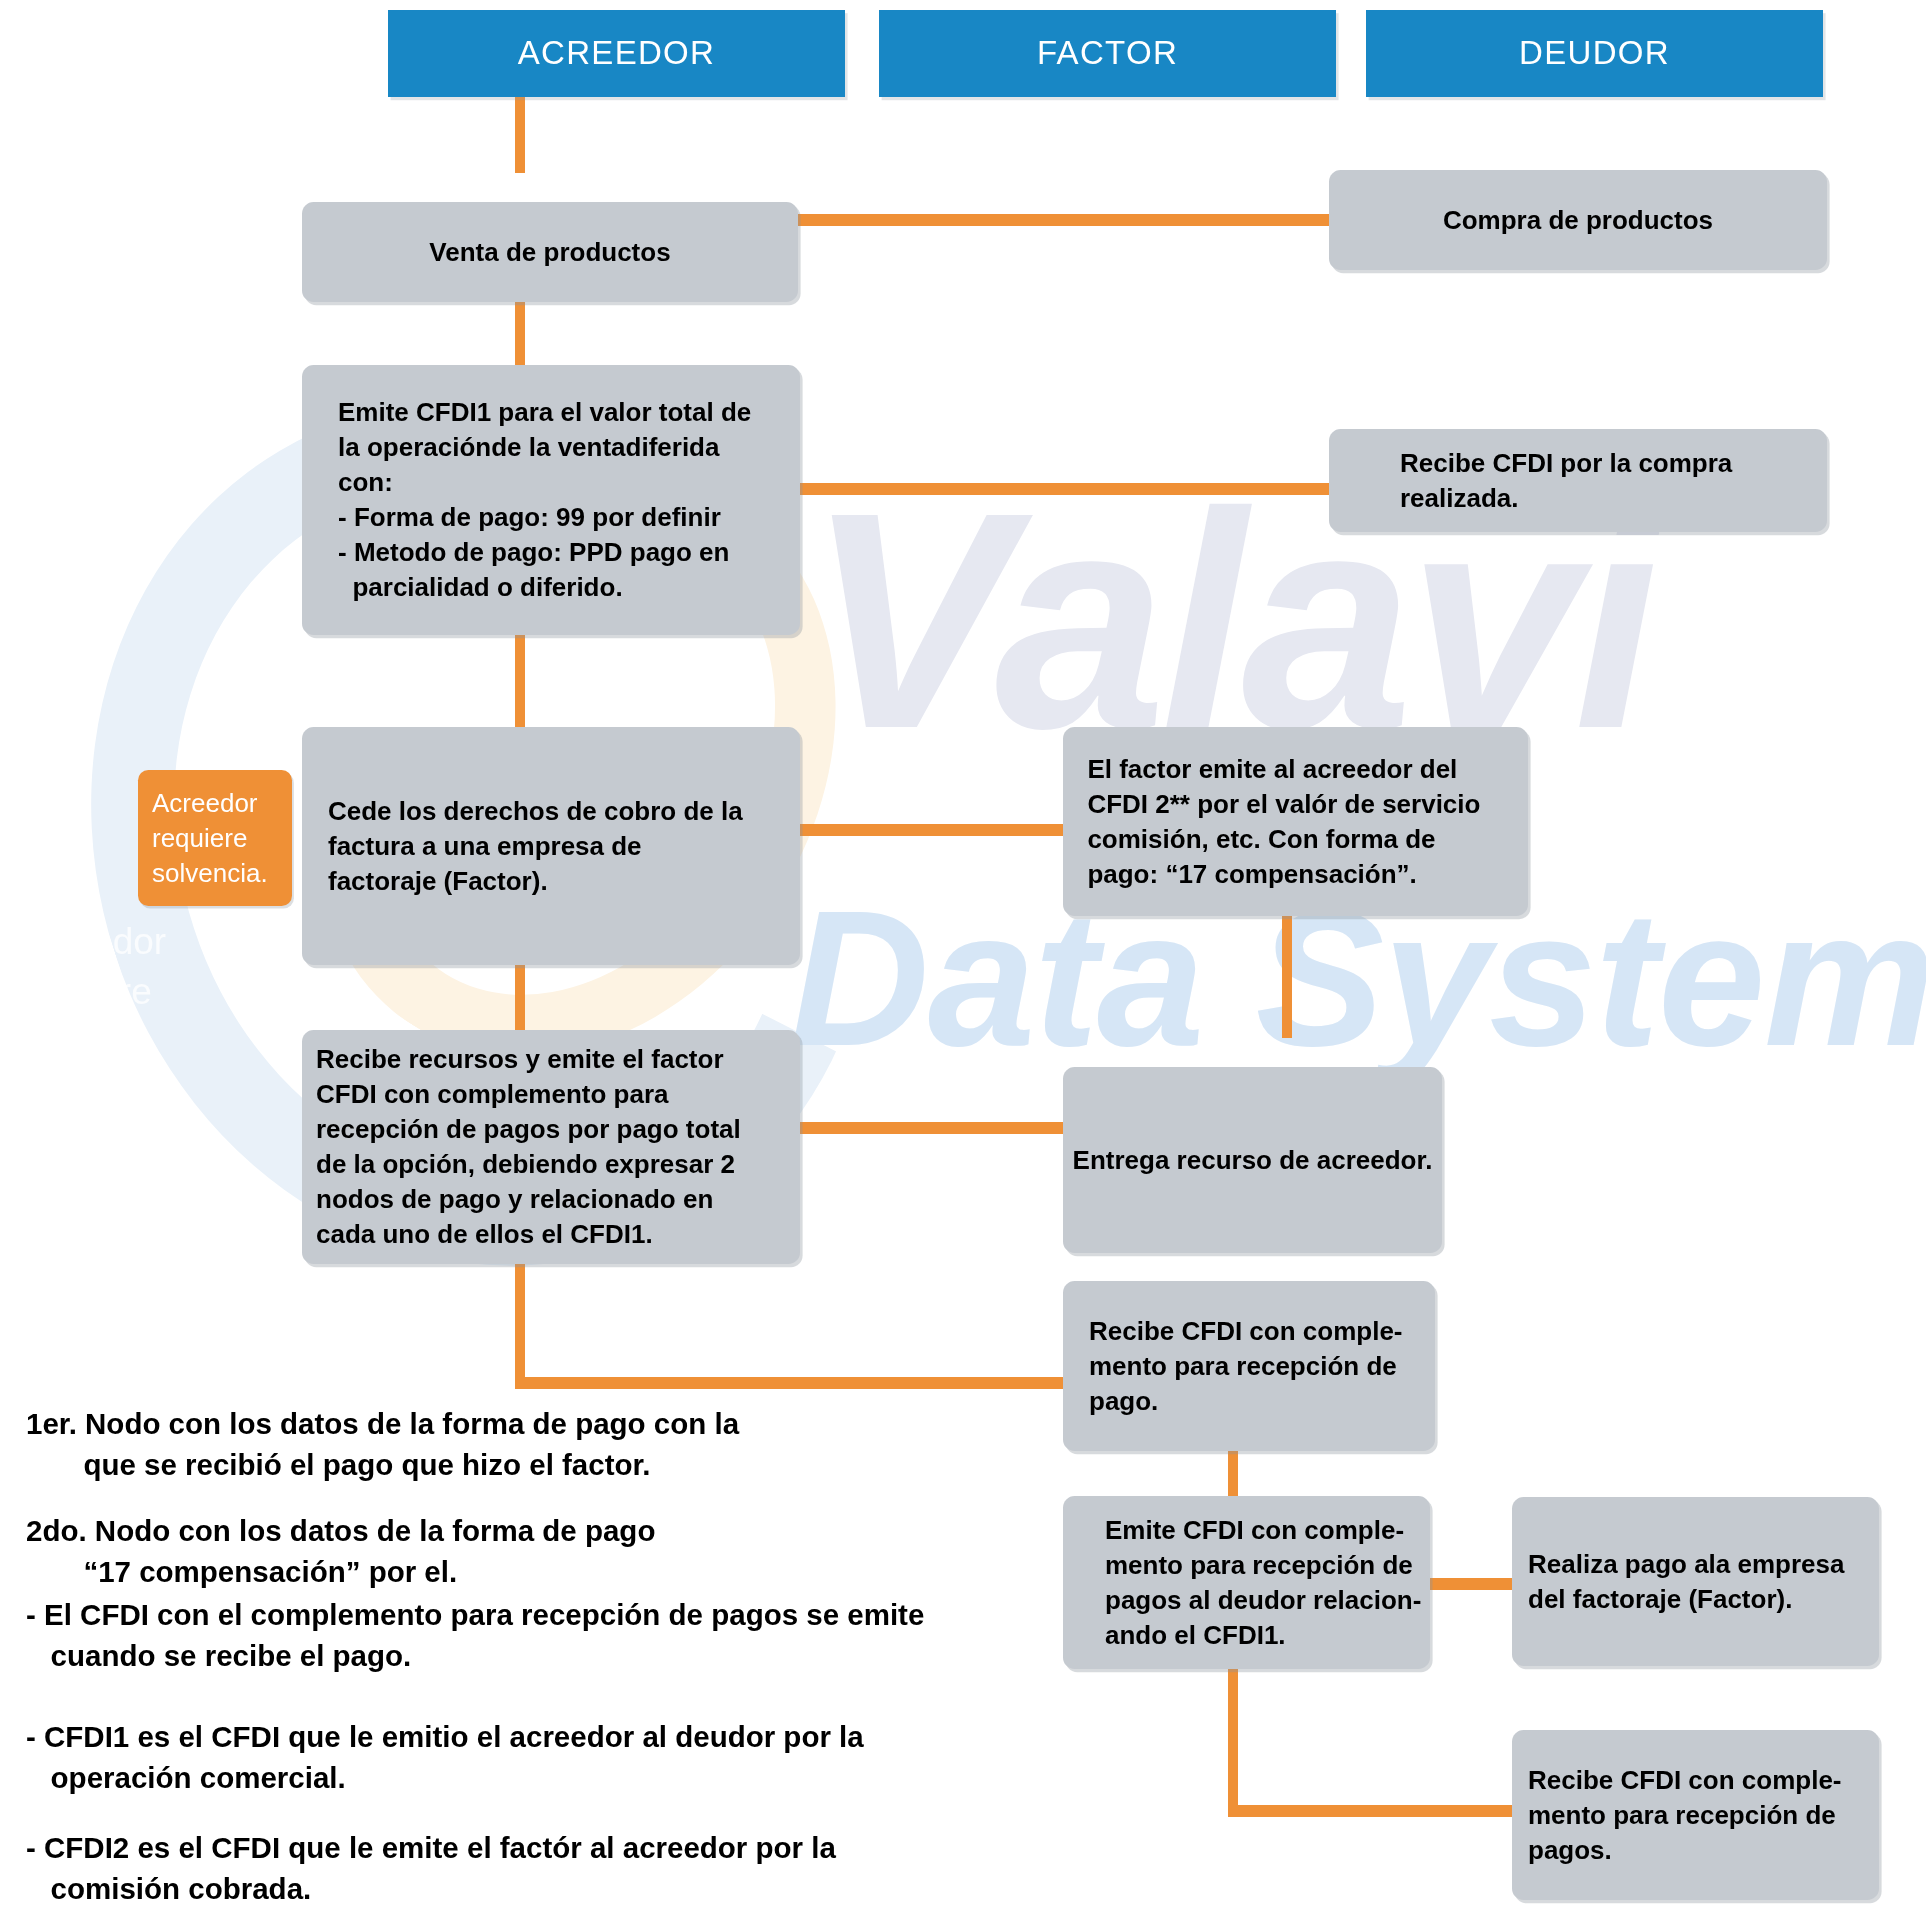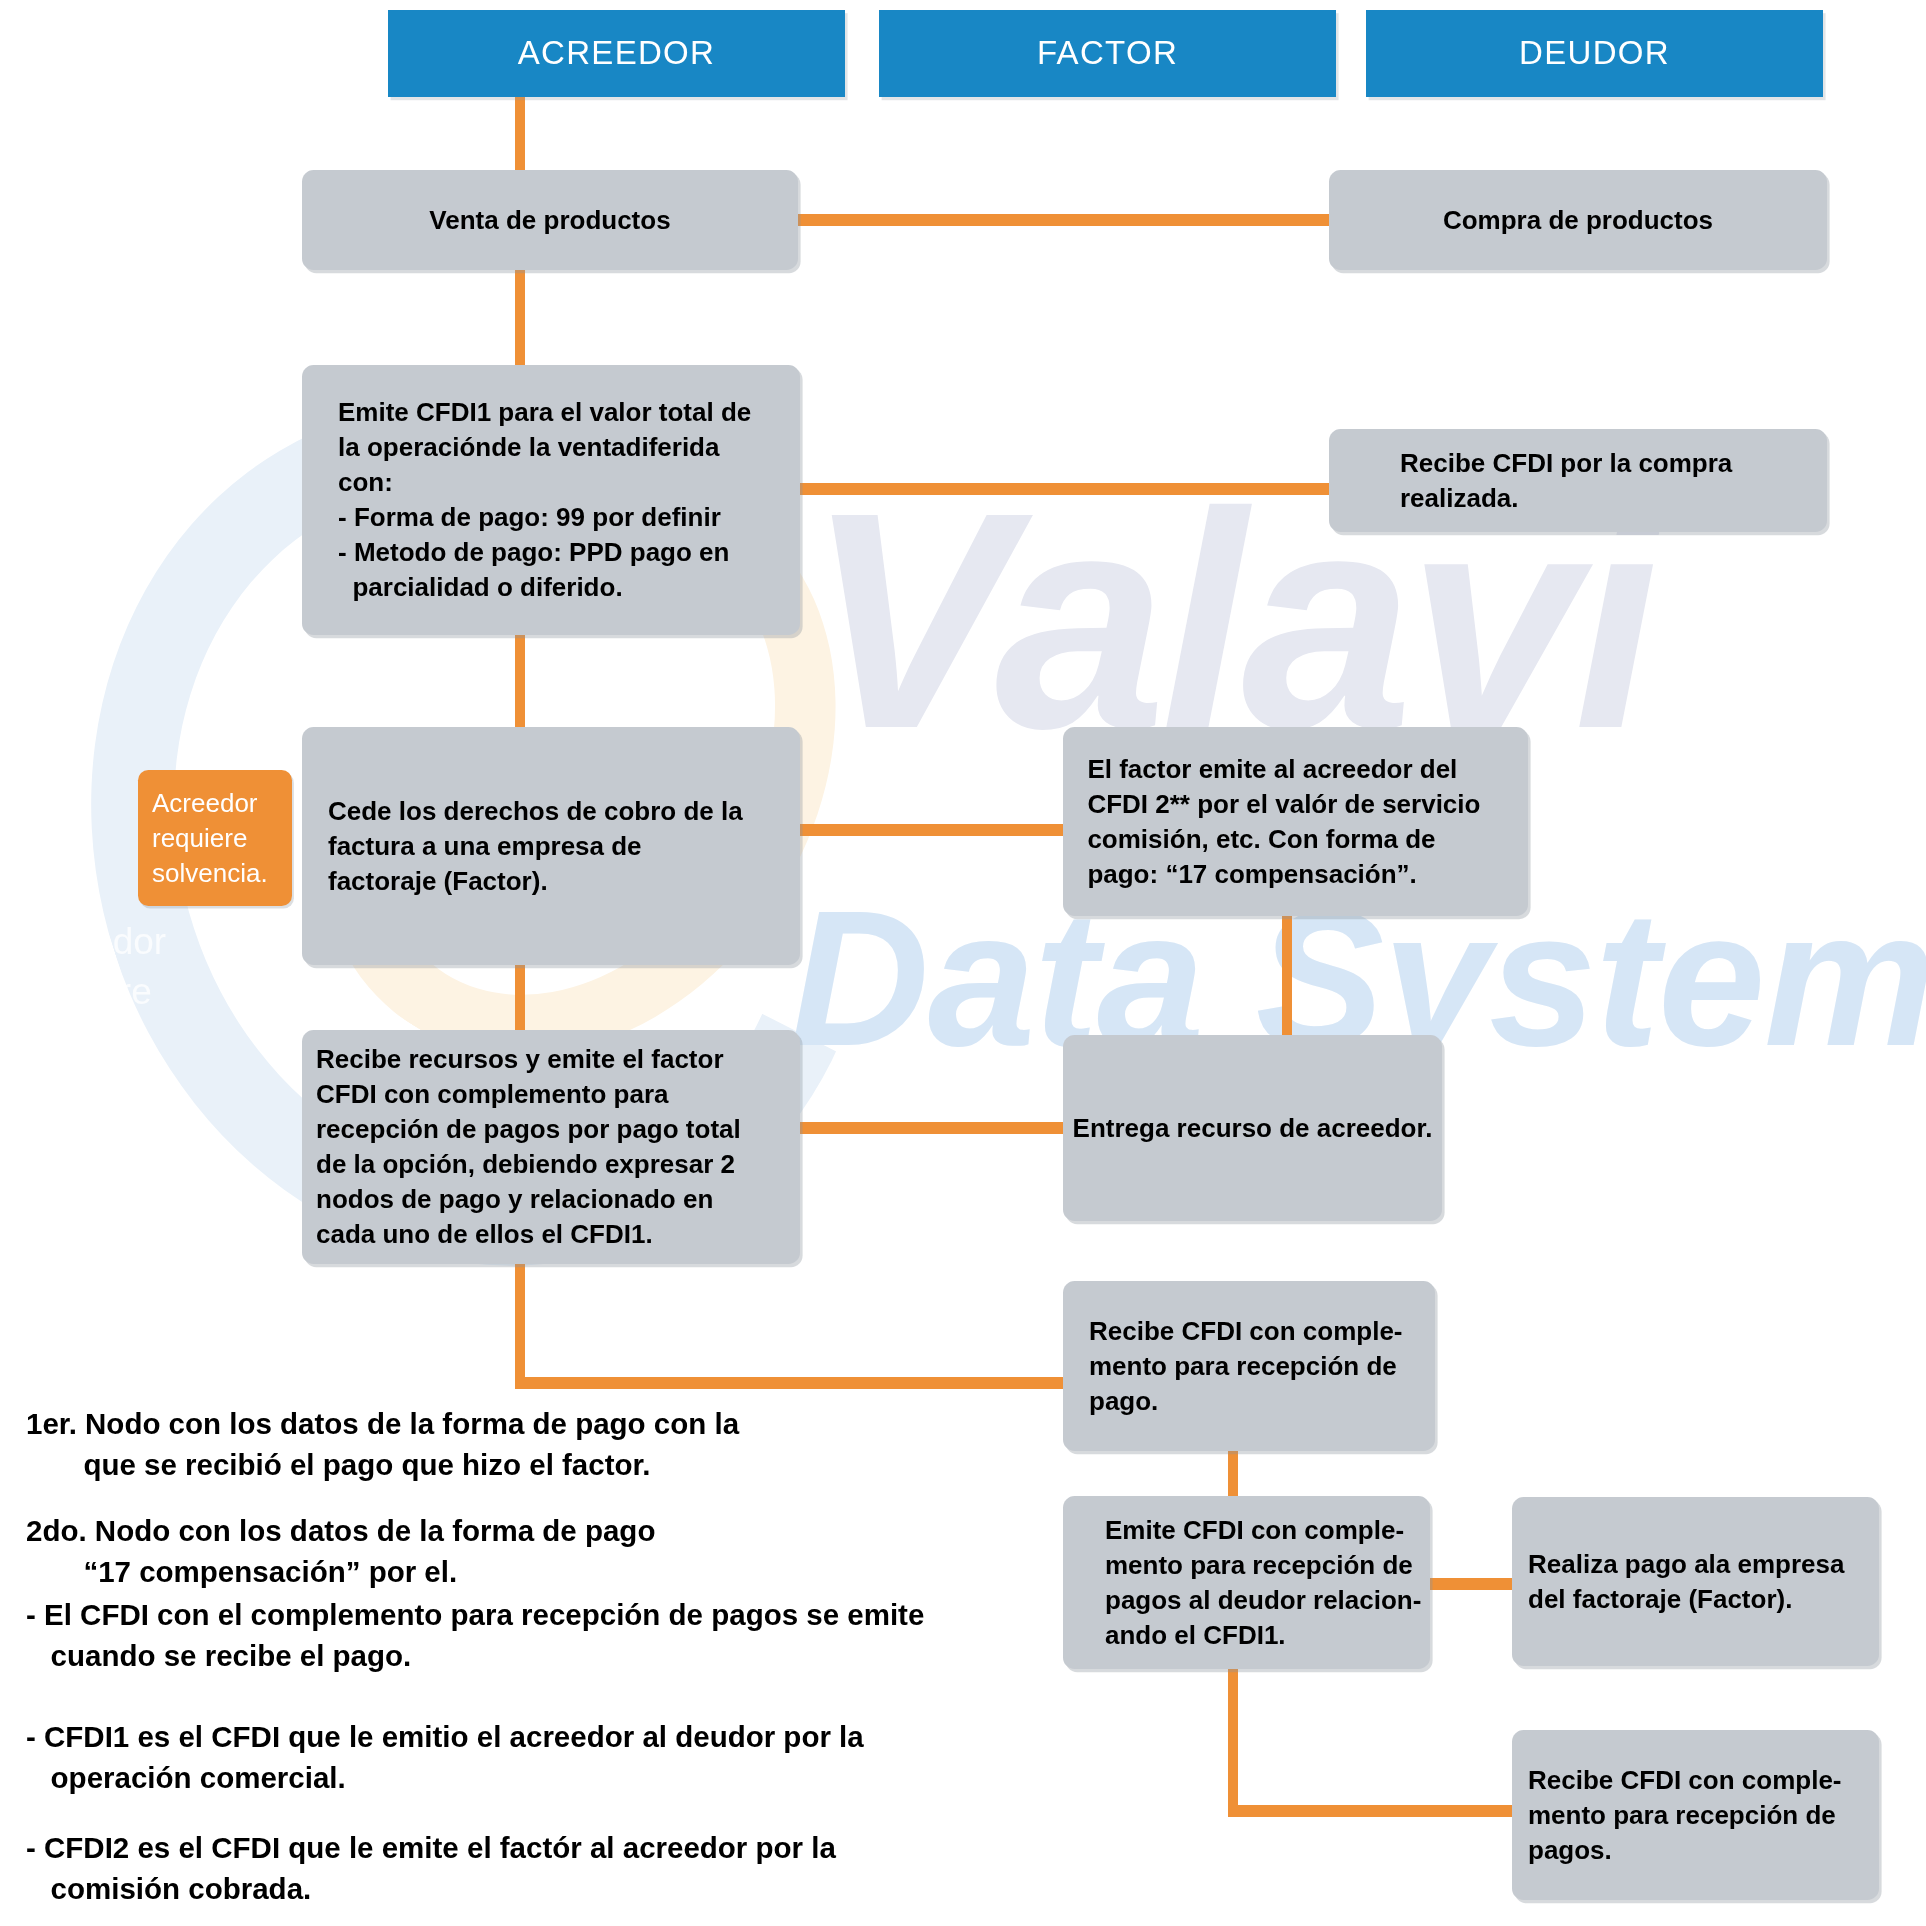--- a/index.html
+++ b/index.html
@@ -29,21 +29,21 @@
     color:#ffffff;font-size:33px;letter-spacing:1.3px;display:flex;align-items:center;justify-content:center;
     box-shadow:2.6px 3.2px 0 rgba(140,150,158,0.25);
   }
   
   .box{
     position:absolute;background:var(--box-bg,#c5cad0);border-radius:11.6px;
     color:var(--text,#000);font-weight:bold;font-size:26px;line-height:35px;
     white-space:pre-wrap;display:flex;align-items:center;
     box-shadow:2.6px 3.2px 0 rgba(140,150,158,0.35);
   }
-  .box.center{justify-content:center;text-align:center;}
+  .box.center{justify-content:center;text-align:center;margin-top:32px;}
   
   .side-label{
     position:absolute;left:138px;top:770px;width:154px;height:136px;border-radius:10.3px;
     background:var(--accent,#ef9036);color:#ffffff;font-size:26px;line-height:35px;
     white-space:pre-wrap;display:flex;align-items:center;padding-left:14px;box-sizing:border-box;
     box-shadow:1.9px 2.6px 0 rgba(140,150,158,0.3);
   }
   
   .conn{position:absolute;background:var(--accent,#ef9036);}
   

